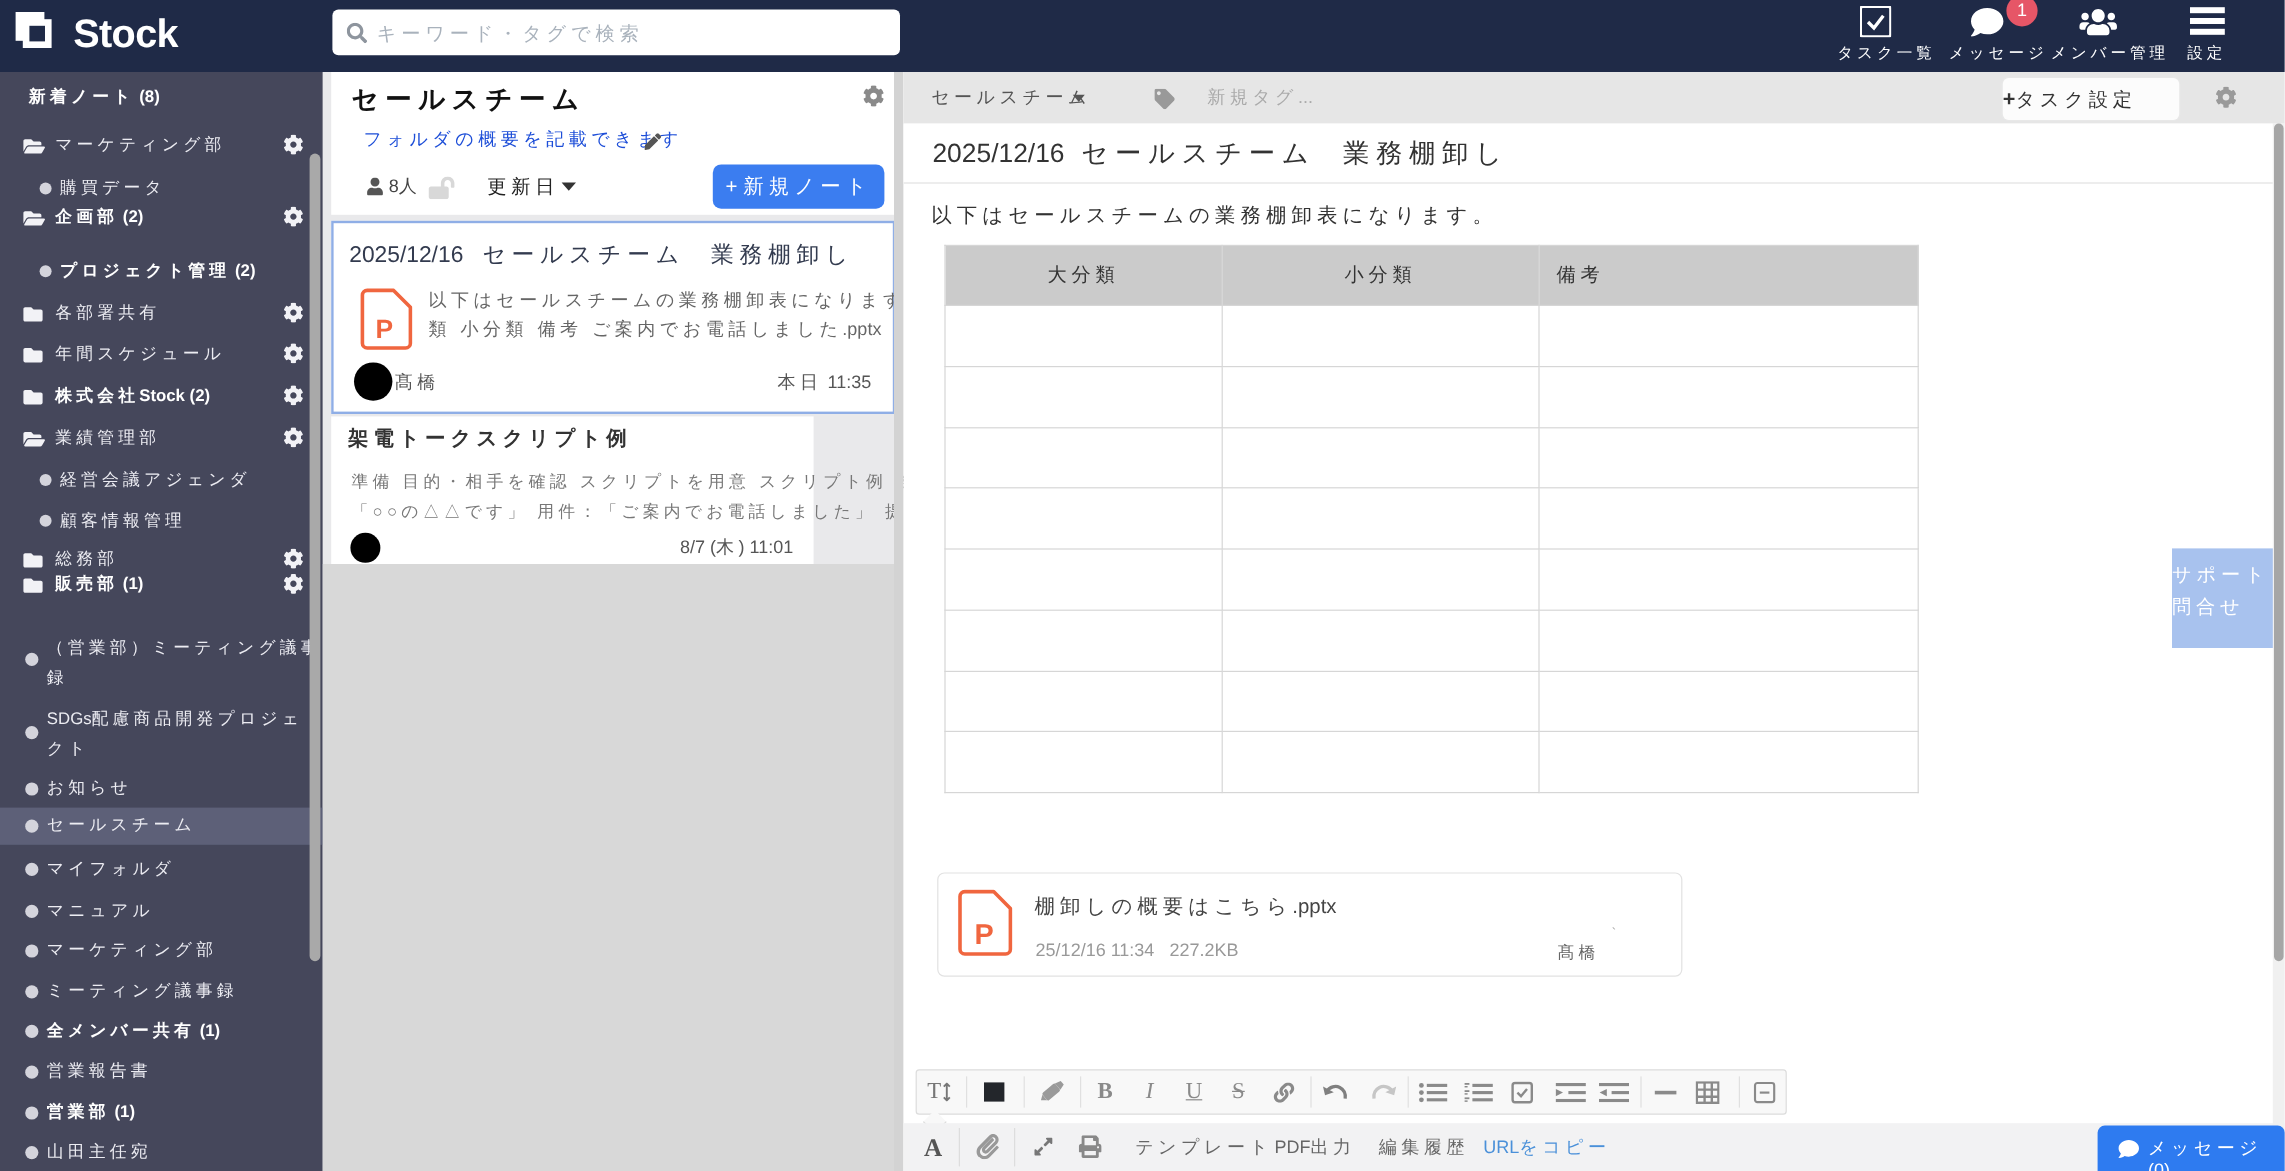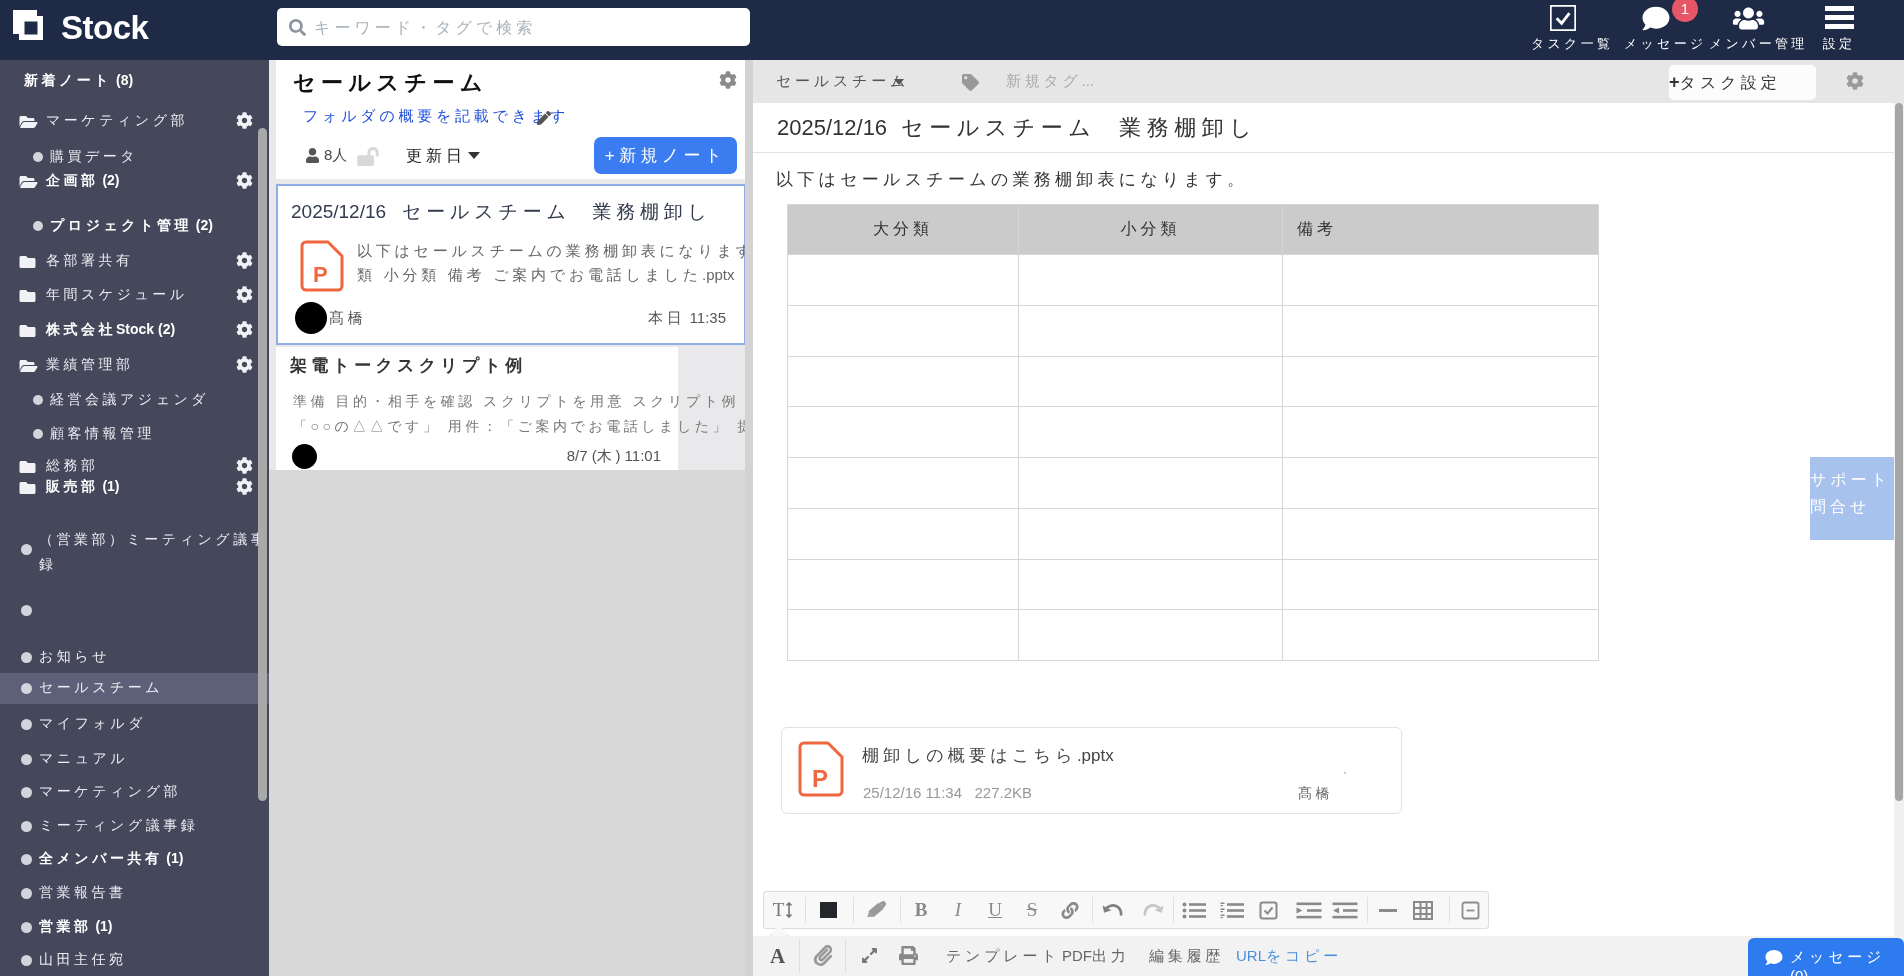--- a/index.html
+++ b/index.html
@@ -228,20 +228,21 @@
 <div class="srow" style="top:618px;">
       <div class="bull" style="left:21px;top:5px;width:11px;height:11px;"></div>
       <div class="n2txt"><span class="j">セールスチーム</span></div>
     </div>
 <div class="srow" style="top:466px;height:60px;">
       <div class="bull" style="left:21px;top:18px;width:11px;height:11px;"></div>
       <div class="n2txt" style="line-height:25px;"><span class="j">（営業部）ミーティング議事<br>録</span></div>
     </div>
 <div class="srow" style="top:525px;height:60px;">
       <div class="bull" style="left:21px;top:20px;width:11px;height:11px;"></div>
+      <div class="n2txt" style="line-height:25px;">SDGs<span class="j">配慮商品開発プロジェ<br>クト</span></div>
     </div>
 <div id="sbthumb"></div>
 </div>
 <div id="midcol">
   <div id="midlow"></div>
   <div id="midhead">
     <div style="position:absolute;left:17px;top:8px;font-size:22px;font-weight:bold;color:#111;"><span class="j">セールスチーム</span></div>
     <svg style="position:absolute;left:443px;top:11px;" width="18" height="18" viewBox="0 0 512 512">
         <path fill="#8A8A8A" d="M487.4 315.7l-42.6-24.6c4.3-23.2 4.3-47 0-70.2l42.6-24.6c4.9-2.8 7.1-8.6 5.5-14-11.1-35.6-30-67.8-54.7-94.6-3.8-4.1-10-5.1-14.8-2.3L380.8 110c-17.9-15.4-38.5-27.3-60.8-35.1V25.8c0-5.6-3.9-10.5-9.4-11.7-36.7-8.2-74.3-7.8-109.2 0-5.5 1.2-9.4 6.1-9.4 11.7V75c-22.2 7.9-42.8 19.8-60.8 35.1L88.7 85.5c-4.9-2.8-11-1.9-14.8 2.3-24.7 26.7-43.6 58.9-54.7 94.6-1.7 5.4.6 11.2 5.5 14L67.3 221c-4.3 23.2-4.3 47 0 70.2l-42.6 24.6c-4.9 2.8-7.1 8.6-5.5 14 11.1 35.6 30 67.8 54.7 94.6 3.8 4.1 10 5.1 14.8 2.3l42.6-24.6c17.9 15.4 38.5 27.3 60.8 35.1v49.2c0 5.6 3.9 10.5 9.4 11.7 36.7 8.2 74.3 7.8 109.2 0 5.5-1.2 9.4-6.1 9.4-11.7v-49.2c22.2-7.9 42.8-19.8 60.8-35.1l42.6 24.6c4.9 2.8 11 1.9 14.8-2.3 24.7-26.7 43.6-58.9 54.7-94.6 1.7-5.4-.6-11.2-5.5-14zM256 336c-44.1 0-80-35.9-80-80s35.9-80 80-80 80 35.9 80 80-35.9 80-80 80z"></path>
       </svg>

